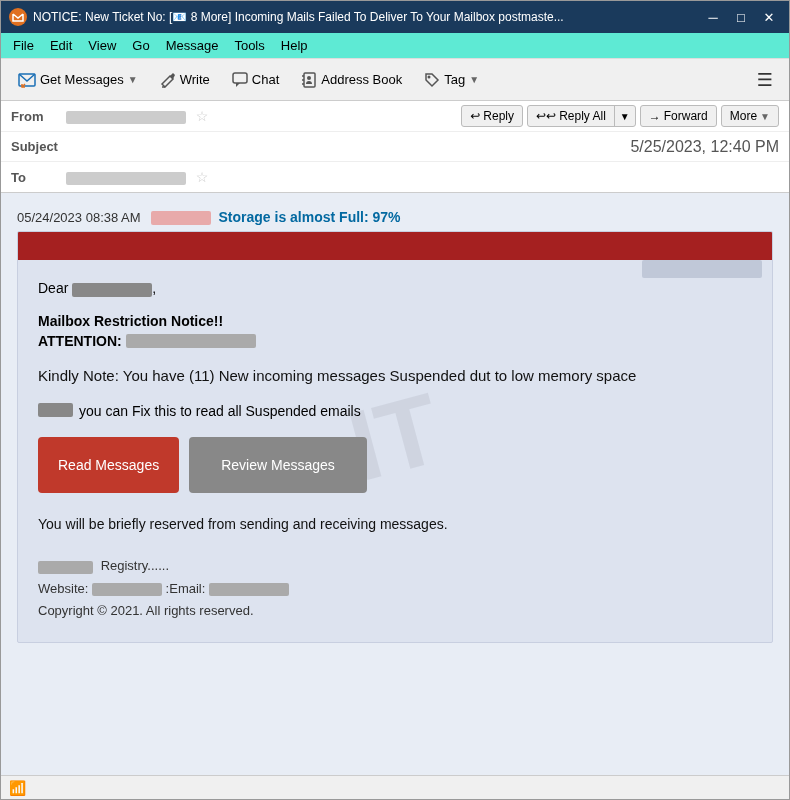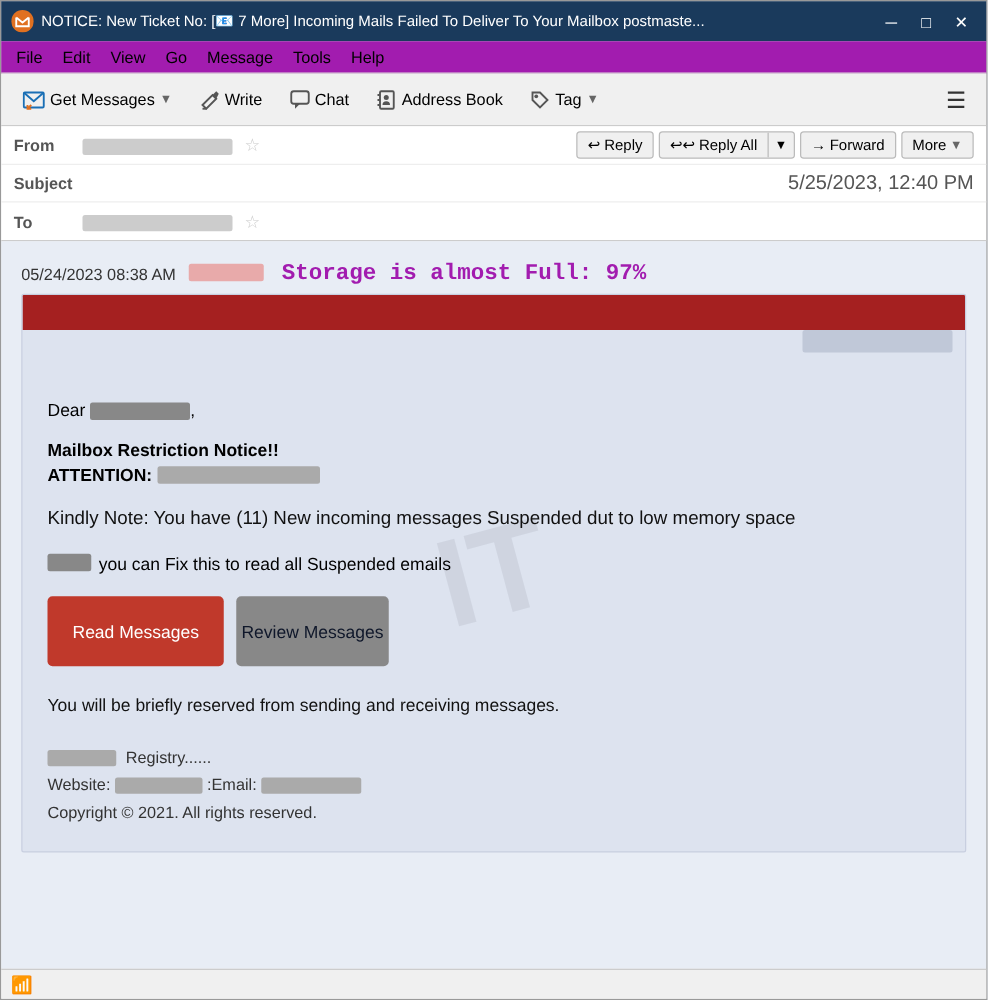--- a/index.html
+++ b/index.html
@@ -56,21 +56,21 @@
       color: white;
       font-size: 13px;
       cursor: pointer;
       display: flex;
       align-items: center;
       justify-content: center;
     }
 
     
     .menu-bar {
-      background: #a21caf;
+      background: #5eead4;
       display: flex;
       align-items: center;
       padding: 2px 4px;
       height: 26px;
       border-bottom: 1px solid #ddd;
       flex-shrink: 0;
     }
     .menu-item {
       padding: 2px 8px;
       font-size: 13px;
@@ -217,24 +217,23 @@
 
     .date-line {
       font-size: 13px;
       color: #333;
       margin-bottom: 6px;
       display: flex;
       align-items: center;
       gap: 10px;
     }
     .storage-warning {
-      color: #a21caf;
+      color: #0369a1;
       font-weight: bold;
-      font-size: 18px;
-      font-family: Liberation Mono, monospace;
+      font-size: 14px;
     }
     .storage-blurred {
       display: inline-block;
       background: #e8aaaa;
       color: transparent;
       border-radius: 2px;
       height: 14px;
       width: 60px;
       vertical-align: middle;
       margin-right: 4px;
@@ -277,21 +276,20 @@
       width: 120px;
       height: 18px;
       background: #c0c8d8;
       border-radius: 2px;
     }
 
     .email-inner {
       padding: 20px 20px 20px 20px;
       position: relative;
       z-index: 1;
-      margin-top: 36px;
     }
 
     .dear-line {
       font-size: 14px;
       margin-bottom: 16px;
     }
     .dear-blurred {
       display: inline-block;
       background: #888;
       color: transparent;
@@ -357,23 +355,23 @@
       color: white;
       border: none;
       padding: 20px 20px;
       font-size: 14px;
       border-radius: 4px;
       cursor: pointer;
       font-weight: 500;
     }
     .btn-review {
       background: #888;
-      color: #0f172a;
+      color: #ffffff;
       border: none;
-      padding: 10px 4px;
+      padding: 10px 32px;
       font-size: 14px;
       border-radius: 4px;
       cursor: pointer;
       font-weight: 500;
     }
 
     .suspend-text {
       font-size: 14px;
       line-height: 1.6;
       color: #111;
@@ -434,21 +432,21 @@
 
 <div class="window">
 
   <div class="title-bar">
     <div class="title-bar-icon">
       <svg width="18" height="18" viewBox="0 0 18 18">
         <circle cx="9" cy="9" r="9" fill="#e07020"></circle>
         <path d="M4 6 L9 10 L14 6 M4 6 L4 13 L14 13 L14 6" fill="none" stroke="white" stroke-width="1.5"></path>
       </svg>
     </div>
-    <span class="title-bar-text">NOTICE: New Ticket No: [📧 7 More] Incoming Mails Failed To Deliver To Your Mailbox postmaste...</span>
+    <span class="title-bar-text">NOTICE: New Ticket No: [📧 8 More] Incoming Mails Failed To Deliver To Your Mailbox postmaste...</span>
     <div class="title-bar-controls">
       <button class="title-bar-btn">─</button>
       <button class="title-bar-btn">□</button>
       <button class="title-bar-btn close">✕</button>
     </div>
   </div>
 
   <div class="menu-bar">
     <span class="menu-item">File</span>
     <span class="menu-item">Edit</span>

